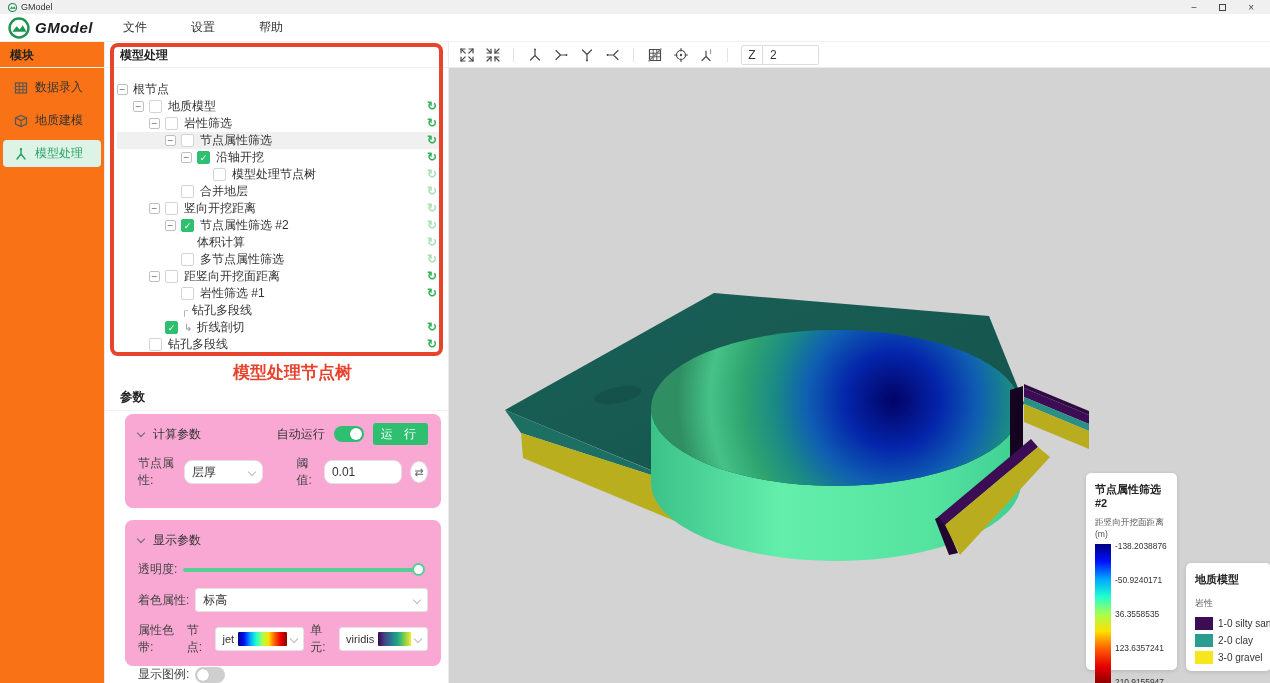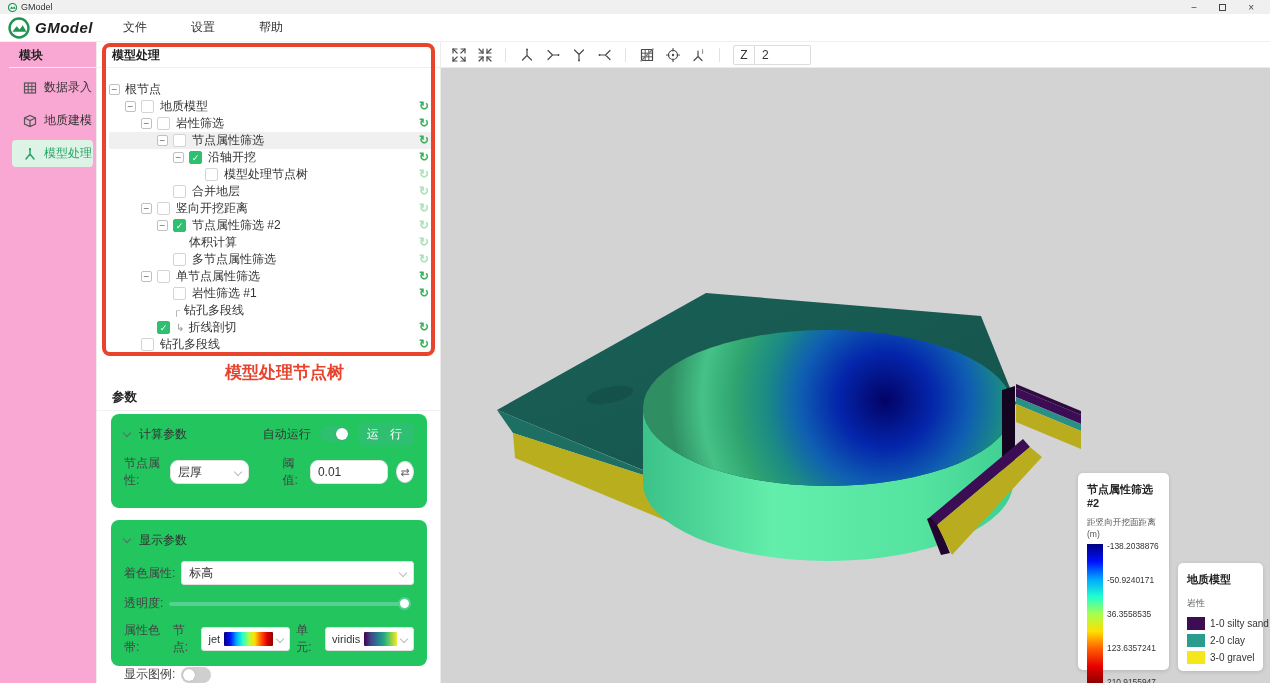--- a/index.html
+++ b/index.html
@@ -12,21 +12,21 @@
     font-size:10px;color:#444;padding-right:8px;}
   .maxbox{width:7px;height:7px;border:1px solid #444;display:inline-block;}
   
   .menubar{height:28px;background:#fff;display:flex;align-items:center;
     padding-left:8px;border-bottom:1px solid #f0f0f0;}
   .logo-text{font-size:15px;font-weight:bold;font-style:italic;color:#1c1c1c;margin-left:5px;letter-spacing:.5px;}
   .menu-items{display:flex;margin-left:30px;gap:44px;font-size:12px;color:#333;}
   .menu-items span{cursor:default;}
   
   .content{display:flex;height:641px;}
-  .sidebar{width:97px;border-right:1px solid #ececec;background:#f9a8d4;flex:none;padding-left:9px;}
+  .sidebar{width:105px;border-right:1px solid #ececec;background:#f97316;flex:none;}
   .sb-title{height:26px;line-height:26px;padding-left:10px;font-size:12px;font-weight:bold;color:#222;border-bottom:1px solid #f0f0f0;}
   .sb-item{height:27px;display:flex;align-items:center;gap:7px;margin:6px 3px 0 3px;
     padding-left:11px;font-size:12px;color:#333;border-radius:4px;}
   .sb-item svg{flex:none;}
   .sb-item.active{background:#dcf3e6;color:#2aa568;}
   
   .treepanel{width:344px;flex:none;position:relative;background:#fff;border-right:1px solid #ececec;}
   .tp-header{height:26px;line-height:26px;padding-left:15px;font-size:12px;font-weight:bold;color:#222;border-bottom:1px solid #f0f0f0;}
   .tree{position:absolute;top:39px;left:12px;right:8px;}
   .trow{height:17px;display:flex;align-items:center;font-size:12px;color:#333;position:relative;border-radius:2px;}
@@ -39,21 +39,21 @@
     margin-right:6px;display:flex;align-items:center;justify-content:center;font-size:9px;color:#fff;}
   .cb.checked{background:#2fbf71;border-color:#2fbf71;}
   .pfx{color:#999;font-size:10px;margin-right:4px;flex:none;}
   .status{position:absolute;right:3px;top:1px;font-size:12px;font-weight:bold;line-height:15px;}
   .status.done{color:#35b258;}
   .status.pending{color:#a9e2b6;}
   .redbox{position:absolute;left:5px;top:1px;width:333px;height:313px;border:4px solid #e8432d;border-radius:8px;pointer-events:none;}
   .annotation{position:absolute;top:319px;left:16px;width:100%;text-align:center;font-size:17px;font-weight:bold;color:#e8432d;}
   .params-title{position:absolute;top:347px;left:15px;font-size:12.5px;font-weight:bold;color:#222;}
   .pdivider{position:absolute;top:368px;left:0;right:0;border-top:1px solid #f2f2f2;}
-  .card{position:absolute;left:14px;width:316px;background:#22c55e;border-radius:8px;padding:9px 13px;}
+  .card{position:absolute;left:20px;width:316px;background:#f9a8d4;border-radius:8px;padding:9px 13px;}
   #card-calc{top:372px;height:94px;}
   #card-display{top:478px;height:146px;}
   .card-head{display:flex;align-items:center;font-size:12px;color:#333;height:22px;}
   .chev{width:6px;height:6px;border-right:1.4px solid #666;border-bottom:1.4px solid #666;
     transform:rotate(45deg);display:inline-block;margin-right:9px;margin-top:-3px;flex:none;}
   .chev.small{border-color:#bbb;margin:0 0 0 auto;}
   .head-right{margin-left:auto;display:flex;align-items:center;gap:9px;font-size:12px;color:#333;}
   .toggle{width:30px;height:16px;border-radius:8px;background:#cfcfcf;position:relative;flex:none;cursor:pointer;}
   .toggle .knob{position:absolute;top:2px;left:2px;width:12px;height:12px;border-radius:50%;background:#fff;box-shadow:0 0 1px rgba(0,0,0,.35);}
   .toggle.on{background:#2fbf71;}
@@ -230,21 +230,21 @@
           <span class="tsp" style="width: 48px;"></span>
           <span class="sw empty"></span>
           <span class="cb"></span>
           <span>多节点属性筛选</span>
           <span class="status pending">↻</span>
         </div>
         <div class="trow">
           <span class="tsp" style="width: 32px;"></span>
           <span class="sw">−</span>
           <span class="cb"></span>
-          <span>单节点属性筛选</span>
+          <span>距竖向开挖面距离</span>
           <span class="status done">↻</span>
         </div>
         <div class="trow">
           <span class="tsp" style="width: 48px;"></span>
           <span class="sw empty"></span>
           <span class="cb"></span>
           <span>岩性筛选 #1</span>
           <span class="status done">↻</span>
         </div>
         <div class="trow">
@@ -301,31 +301,31 @@
           </span>
       </div>
     </div>
 
     <div class="card" id="card-display">
       <div class="card-head">
         <span class="chev"></span>
         <span>显示参数</span>
       </div>
       <div class="fieldrow">
+        <span>透明度:</span>
+        <span class="slider">
+            <span class="sknob"></span>
+          </span>
+      </div>
+      <div class="fieldrow">
         <span>着色属性:</span>
         <span class="select grow">
           <span>标高</span>
           <span class="chev small"></span>
         </span>
-      </div>
-      <div class="fieldrow">
-        <span>透明度:</span>
-        <span class="slider">
-            <span class="sknob"></span>
-          </span>
       </div>
       <div class="fieldrow">
         <span>属性色带:</span>
         <span>节点:</span>
         <span class="cmapsel">
           <span>jet</span>
           <span class="cmapstrip" id="strip-jet" style="background: linear-gradient(to right, rgb(0, 0, 127), rgb(0, 16, 255), rgb(0, 166, 255), rgb(30, 255, 208), rgb(166, 255, 80), rgb(255, 223, 0), rgb(255, 92, 0), rgb(230, 0, 0), rgb(138, 0, 0));"></span>
           <span class="chev small"></span>
         </span>
         <span>单元:</span>

